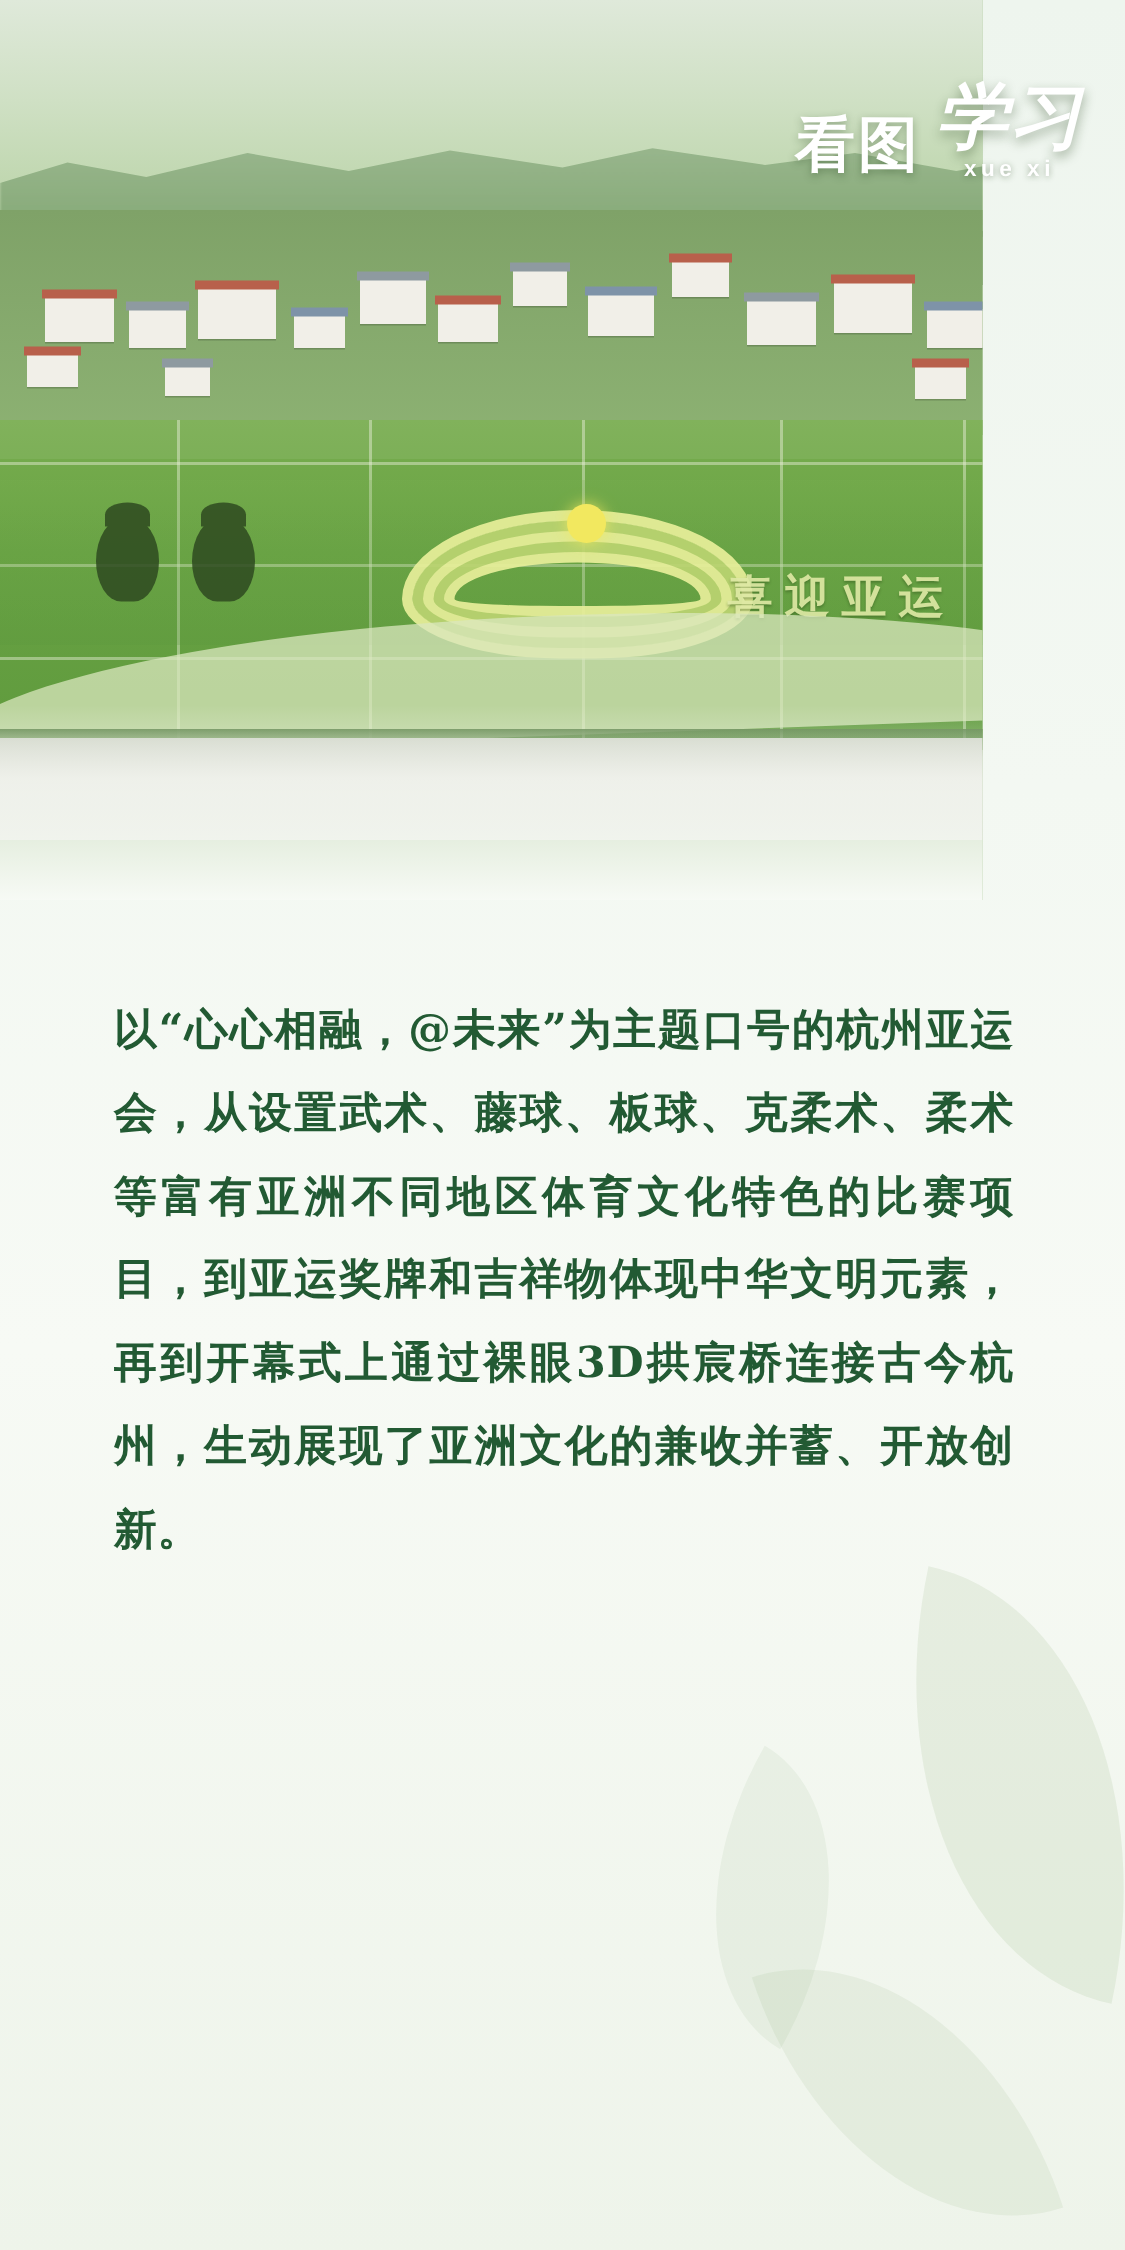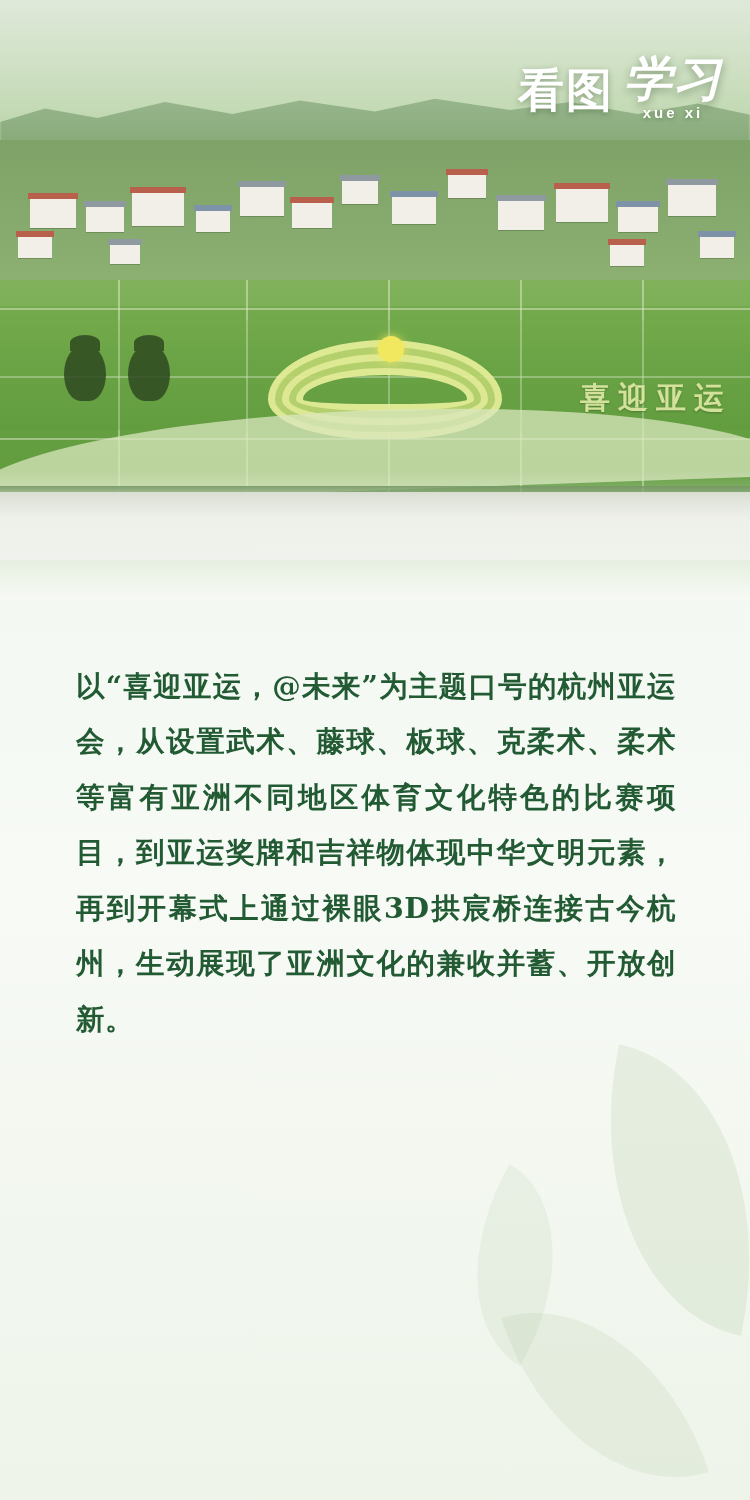--- a/index.html
+++ b/index.html
@@ -18,21 +18,21 @@
     width: 750px;
     height: 1500px;
     background: linear-gradient(180deg, #eef5ee 0%, #f3f8f2 35%, #f7faf5 60%, #eef4ea 100%);
     overflow: hidden;
   }
 
   
   .hero {
     position: absolute;
     top: 0; left: 0;
-    width: 750px;
+    width: 655px;
     height: 600px;
     overflow: hidden;
     background: #9fc08a;
   }
   .sky {
     position: absolute;
     top: 0; left: 0; width: 750px; height: 150px;
     background: linear-gradient(180deg, #dfe9da 0%, #cfe0c4 45%, #b9d3a6 100%);
   }
   .far-hills {
@@ -170,22 +170,22 @@
   .masthead {
     position: absolute;
     top: 52px;
     right: 28px;
     display: flex;
     align-items: flex-end;
     gap: 10px;
     z-index: 5;
   }
   .masthead-kan {
-    font-family: Liberation Mono, monospace;
-    font-size: 46px;
+    font-family: Liberation Sans, sans-serif;
+    font-size: 40px;
     font-weight: 700;
     color: #ffffff;
     letter-spacing: 2px;
     line-height: 1;
     text-shadow: 0 2px 6px rgba(30,60,20,.35);
   }
   .masthead-script {
     display: flex;
     flex-direction: column;
     align-items: center;
@@ -328,17 +328,17 @@
       <div class="masthead-script-main">学习</div>
       <div class="masthead-pinyin">xue xi</div>
     </div>
   </div>
 
   <div class="wm wm1"></div>
   <div class="wm wm2"></div>
   <div class="wm wm3"></div>
 
   <div class="content">
-    <p class="para">以“喜迎亚运，@未来”为主题口号的杭州亚运会，从设置武术、藤球、板球、克柔术、柔术等富有亚洲不同地区体育文化特色的比赛项目，到亚运奖牌和吉祥物体现中华文明元素，再到开幕式上通过裸眼3D拱宸桥连接古今杭州，生动展现了亚洲文化的兼收并蓄、开放创新。</p>
+    <p class="para">以“心心相融，@未来”为主题口号的杭州亚运会，从设置武术、藤球、板球、克柔术、柔术等富有亚洲不同地区体育文化特色的比赛项目，到亚运奖牌和吉祥物体现中华文明元素，再到开幕式上通过裸眼3D拱宸桥连接古今杭州，生动展现了亚洲文化的兼收并蓄、开放创新。</p>
   </div>
 
 
 </div>
 
 </body></html>

